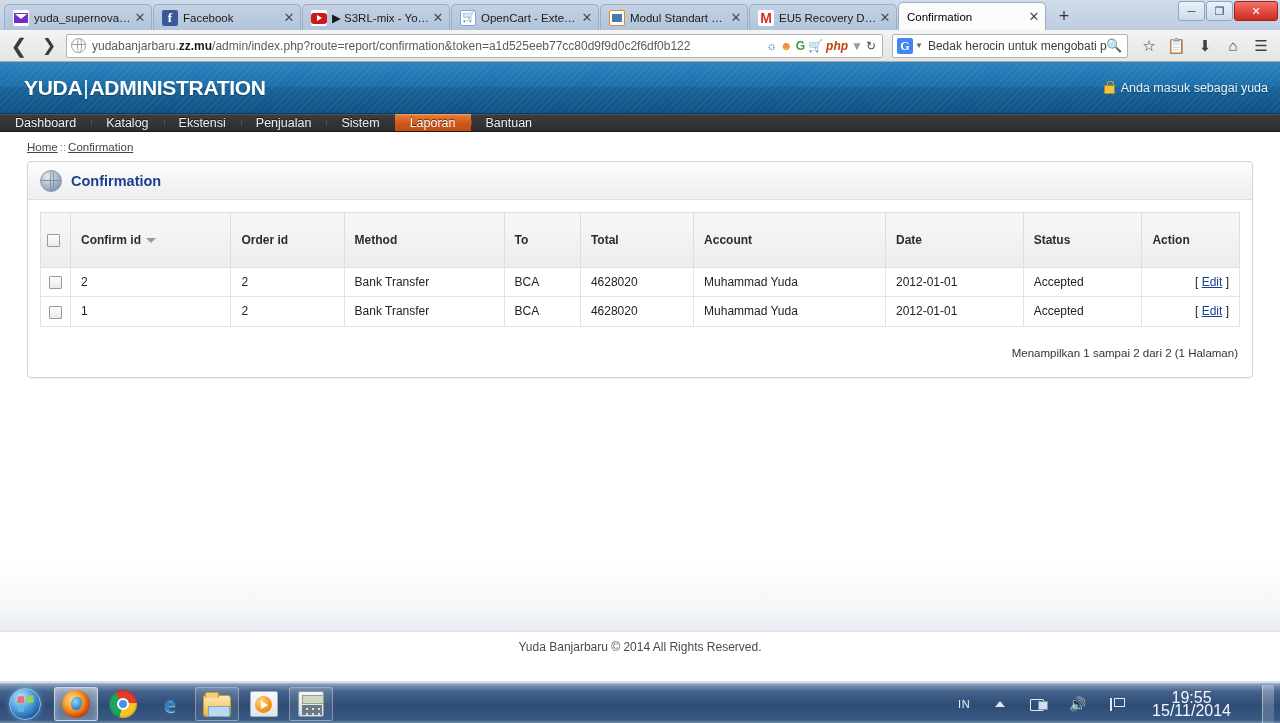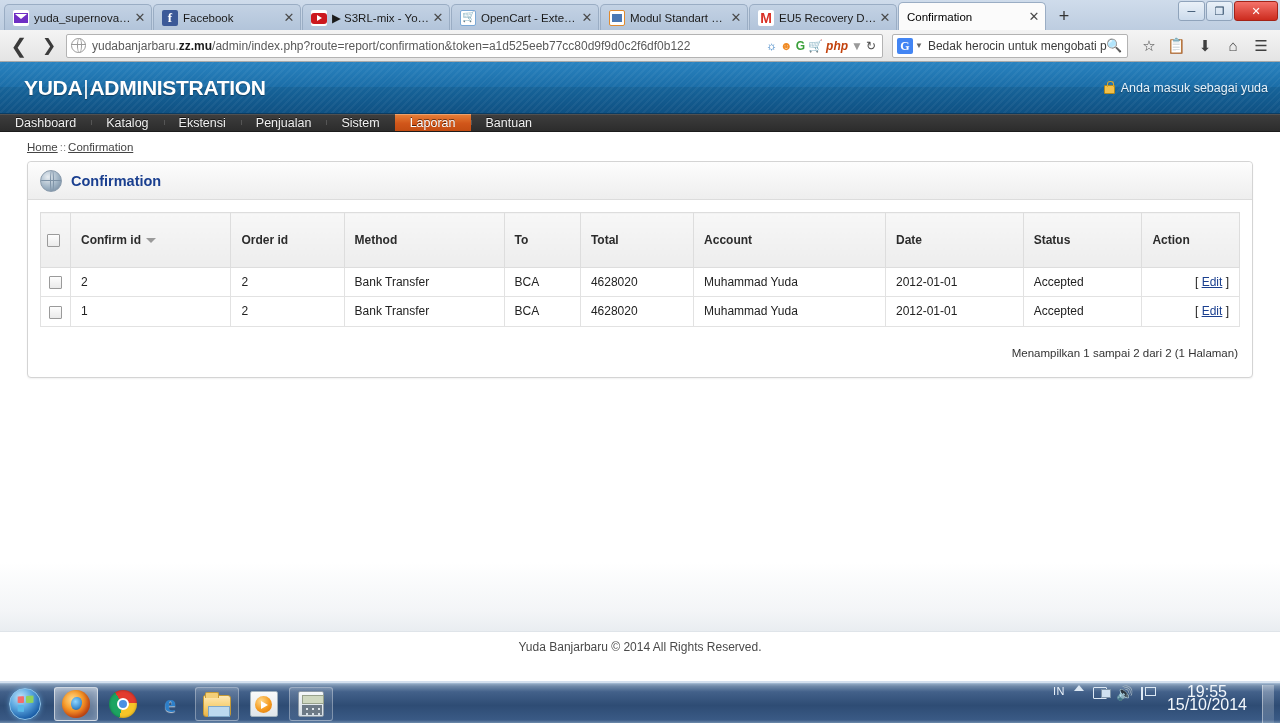--- a/index.html
+++ b/index.html
@@ -378,21 +378,21 @@
   .ic-calc::before { content: ""; position: absolute; left: 3px; top: 3px;
     width: 20px; height: 7px; background: #cfd8c0; border: 1px solid #97a18c; }
   .ic-calc::after { content: ""; position: absolute; left: 3px; top: 13px;
     width: 20px; height: 10px;
     background:
       repeating-linear-gradient(to right, #6d7a86 0 4px, transparent 4px 6px),
       repeating-linear-gradient(to bottom, #6d7a86 0 3px, transparent 3px 5px);
   }
 
   .tray {
-    margin-left: auto; display: flex; gap: 9px;
+    margin-left: auto; display: flex; align-items: center; gap: 25px;
     padding-right: 6px; color: #e9f1fa; font-size: 11px;
   }
   .tray .lang { font-size: 11px; letter-spacing: 0.5px; }
   .tray .up { width: 0; height: 0; border-left: 5px solid transparent;
     border-right: 5px solid transparent; border-bottom: 6px solid #dbe7f3; }
   .tray-ico { width: 16px; height: 16px; position: relative; color: #e4eef8; }
   .ic-net { width: 14px; height: 12px; border: 1.5px solid #dce8f4; border-radius: 1px;
     margin-top: 2px; }
   .ic-net::after { content: ""; position: absolute; left: 7px; top: 1px;
     width: 8px; height: 7px; background: #cfe0f0; border: 1px solid #7e93a8; }
@@ -602,17 +602,17 @@
     </div>
   </div>
   <div class="tray">
     <span class="lang">IN</span>
     <span class="up"></span>
     <span class="tray-ico ic-net"></span>
     <span class="tray-ico ic-vol">🔊</span>
     <span class="tray-ico ic-flag"></span>
     <span class="clock">
       <div>19:55</div>
-      <div>15/10/2014</div>
+      <div>15/11/2014</div>
     </span>
     <span class="showdesk"></span>
   </div>
 </div>
 
 </body></html>

